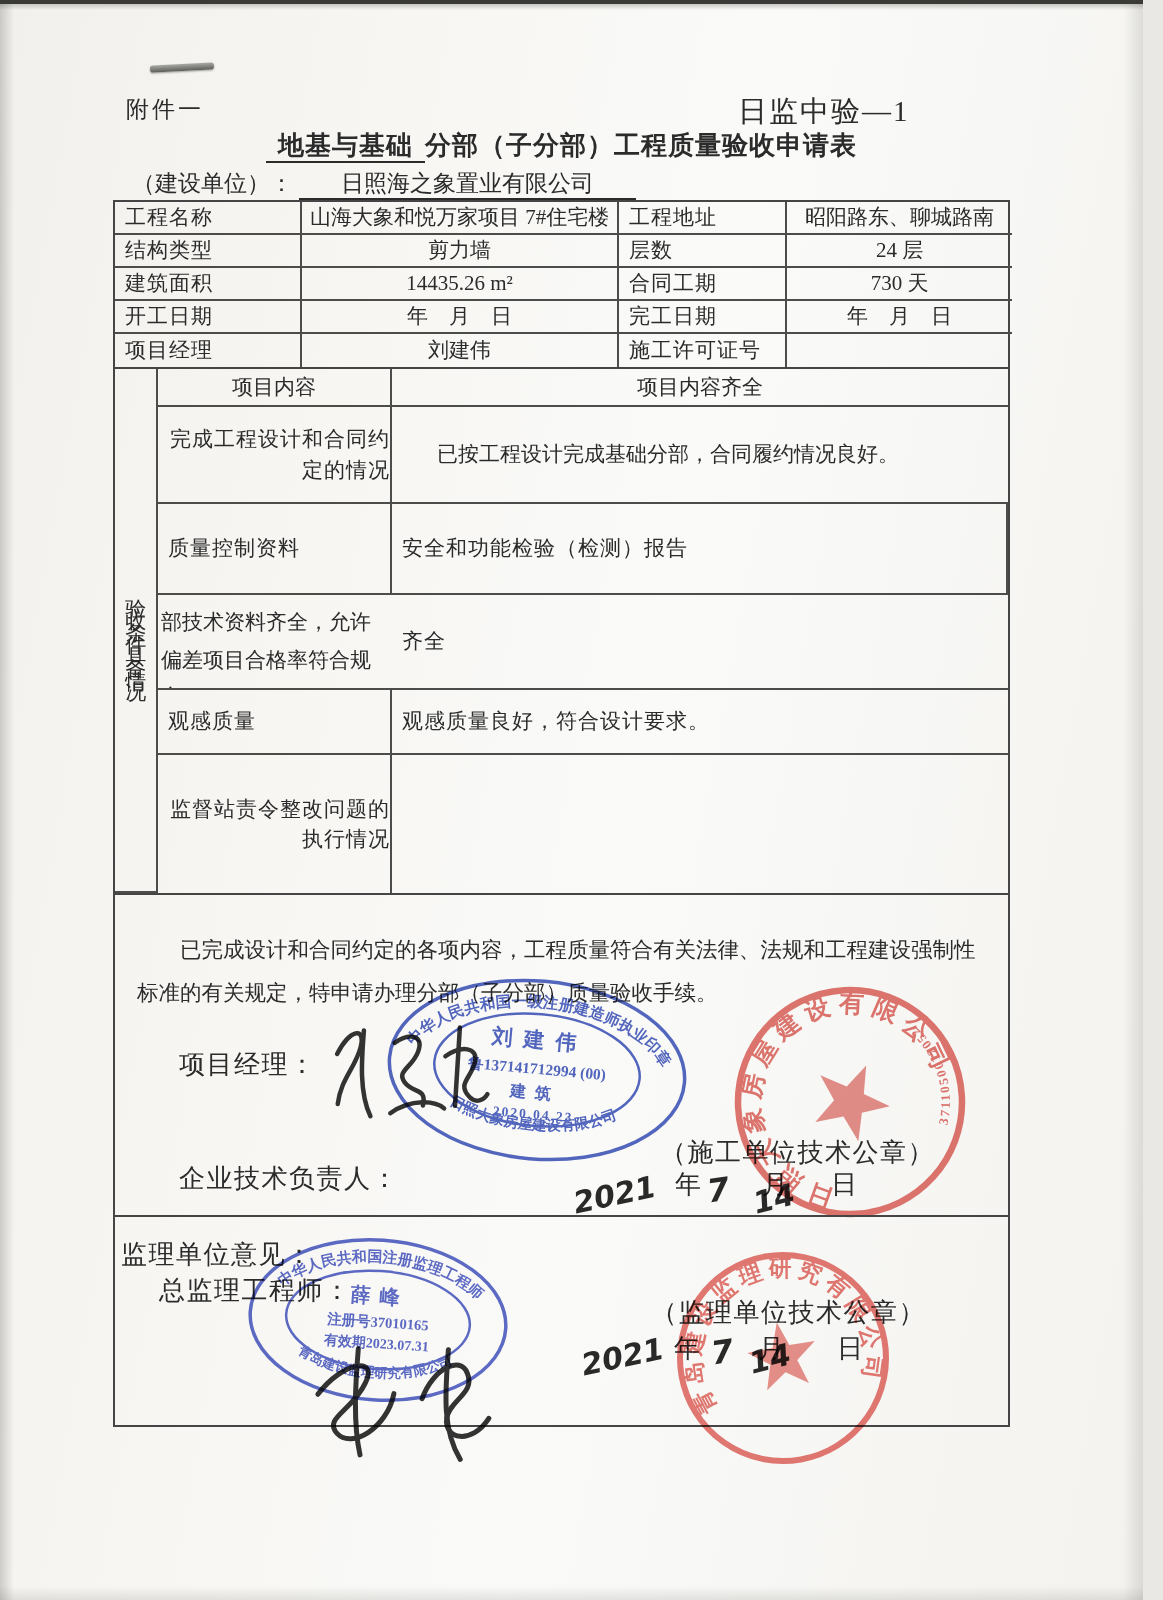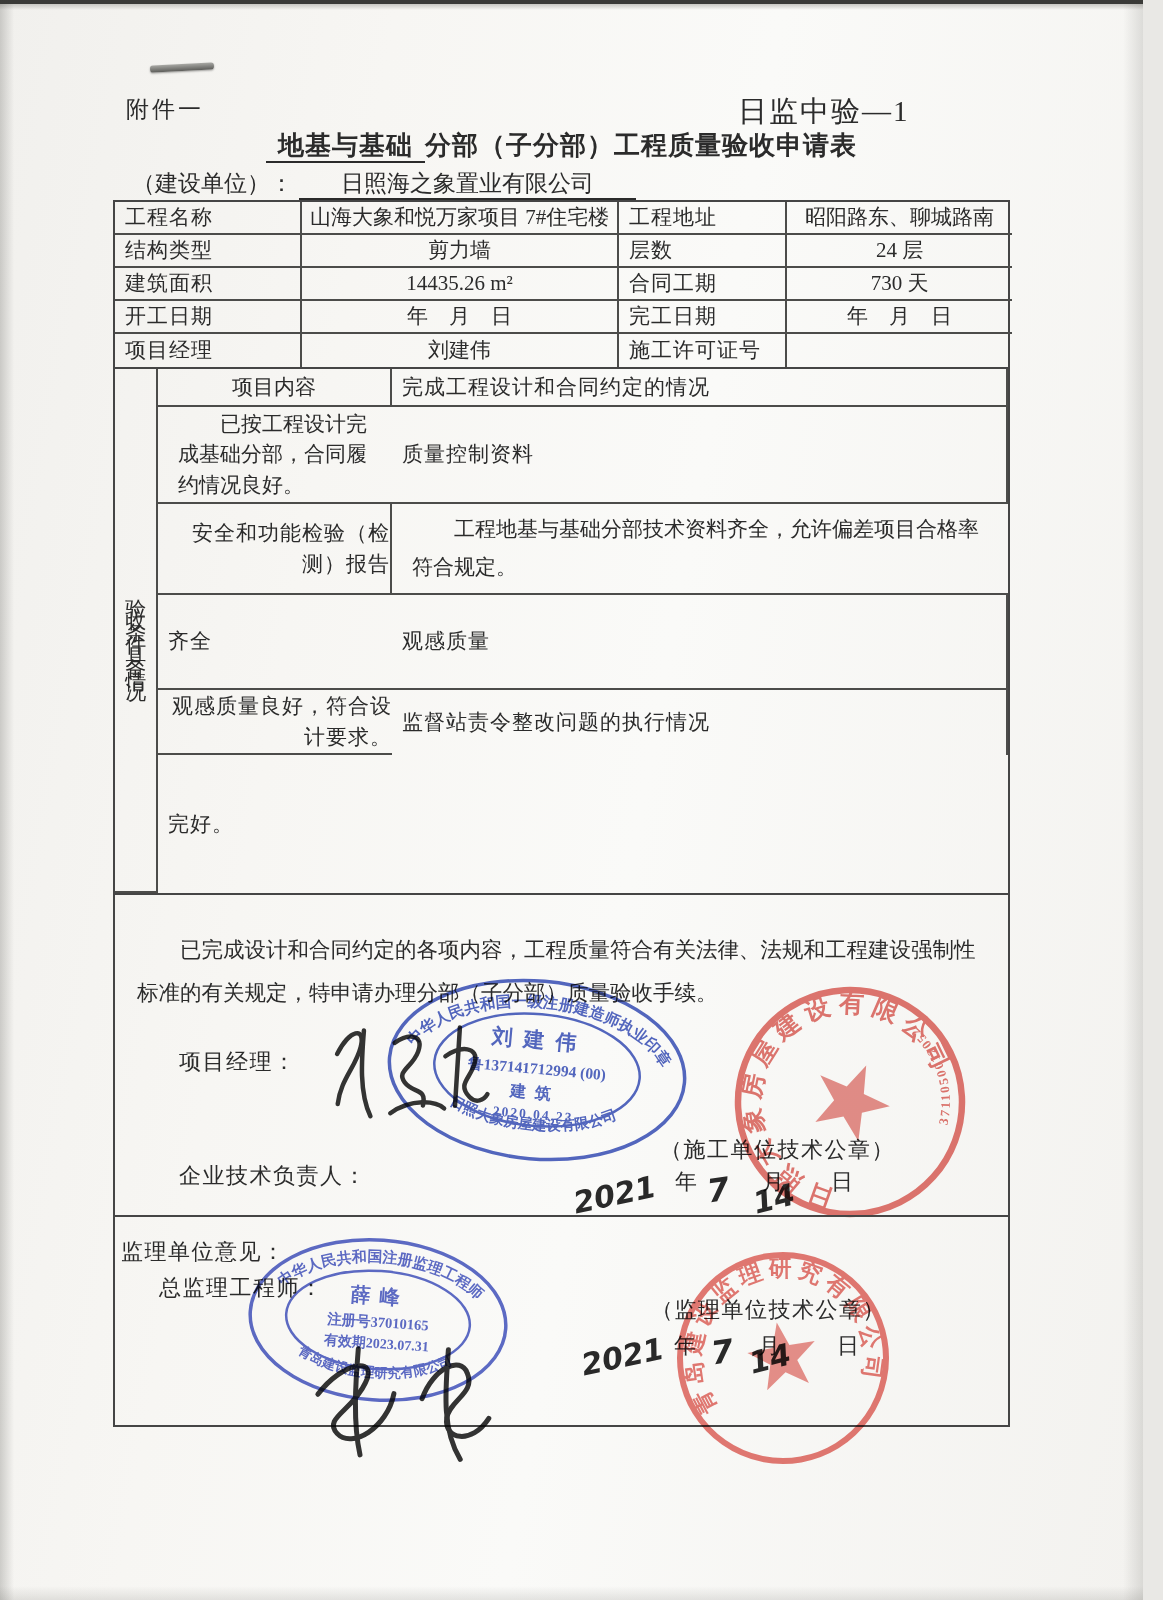--- a/index.html
+++ b/index.html
@@ -22,26 +22,26 @@
   .owner .u{border-bottom:2px solid #2b2b2b;padding:0 42px 2px 42px;margin-left:6px;}
   
   .grid{position:absolute;box-sizing:border-box;border:2px solid #454545;display:grid;background:transparent;}
   .c{box-sizing:border-box;border-right:2px solid #4c4c4a;border-bottom:2px solid #4c4c4a;
      display:flex;align-items:center;font-size:21px;line-height:1.45;overflow:hidden;}
   .c.nr{border-right:none;} .c.nb{border-bottom:none;}
   .lab{padding-left:10px;letter-spacing:1px;text-align:right;}
   .val{justify-content:center;text-align:center;padding:0 4px;font-family:Liberation Serif, serif;}
   .side{writing-mode:vertical-lr;text-orientation:upright;justify-content:center;
         letter-spacing:12px;font-size:21px;padding:0;}
-  .para{display:block;padding:6px 20px;align-items:flex-start;}
+  .para{display:block;padding:6px 3px;align-items:flex-start;}
   .para .inner{text-indent:2em;width:100%;}
   .vcenter{display:flex;flex-direction:column;justify-content:center;height:100%;}
   .box{position:absolute;box-sizing:border-box;border:2px solid #454545;}
   .abs{position:absolute;}
-  .lbl21{font-size:22px;letter-spacing:1.5px;white-space:nowrap;}
+  .lbl21{font-size:26px;letter-spacing:1.5px;white-space:nowrap;}
   .statement{position:absolute;left:22px;right:16px;top:34px;font-size:21.5px;line-height:2.0;text-indent:2em;}
   .hw{position:absolute;font-family:"DejaVu Sans",sans-serif;font-style:italic;font-weight:bold;
       color:#2a2a2a;mix-blend-mode:multiply;white-space:nowrap;}
   .stamp{position:absolute;mix-blend-mode:multiply;pointer-events:none;}
   .sig{position:absolute;mix-blend-mode:multiply;pointer-events:none;}
   .sealtext{font-family:"Liberation Serif","DejaVu Serif",serif;font-weight:bold;}
 </style>
 </head>
 <body>
 
@@ -89,20 +89,21 @@
     <div class="c lab nb">项目经理</div>
     <div class="c val nb">刘建伟</div>
     <div class="c lab nb">施工许可证号</div>
     <div class="c val nr nb"></div>
   </div>
 
   <div class="grid" style="left:113px;top:367px;width:897px;height:528px;grid-template-columns:43px 234px 616px;grid-template-rows:38px 97px 91px 95px 65px 138px;">
     <div class="c side" style="grid-row:1/7;">验收条件具备情况</div>
 
     <div class="c val">项目内容</div>
+    <div class="c val nr">项目内容齐全</div>
 
     <div class="c lab">完成工程设计和合同约定的情况</div>
     <div class="c nr para">
       <div class="vcenter">
           <div class="inner">已按工程设计完成基础分部，合同履约情况良好。</div>
         </div>
     </div>
 
     <div class="c lab">质量控制资料</div>
     <div class="c lab">安全和功能检验（检测）报告</div>
@@ -111,21 +112,20 @@
       <div class="vcenter">
           <div class="inner" style="line-height:1.8;">工程地基与基础分部技术资料齐全，允许偏差项目合格率符合规定。</div>
         </div>
     </div>
     <div class="c nr lab">齐全</div>
 
     <div class="c lab">观感质量</div>
     <div class="c nr lab">观感质量良好，符合设计要求。</div>
 
     <div class="c lab nb">监督站责令整改问题的执行情况</div>
-    <div class="c nr nb lab">完好。</div>
   </div>
 
   <div class="box" style="left:113px;top:893px;width:897px;height:324px;">
     <div class="statement">已完成设计和合同约定的各项内容，工程质量符合有关法律、法规和工程建设强制性标准的有关规定，特申请办理分部（子分部）质量验收手续。</div>
 
     <div class="abs lbl21" style="left:64px;top:152px;">项目经理：</div>
     <div class="abs lbl21" style="left:64px;top:218px;margin-top:48px;">企业技术负责人：</div>
     <div class="abs lbl21" style="left:545px;top:240px;">（施工单位技术公章）</div>
 
     <div class="abs lbl21" style="left:560px;top:272px;">年</div>

